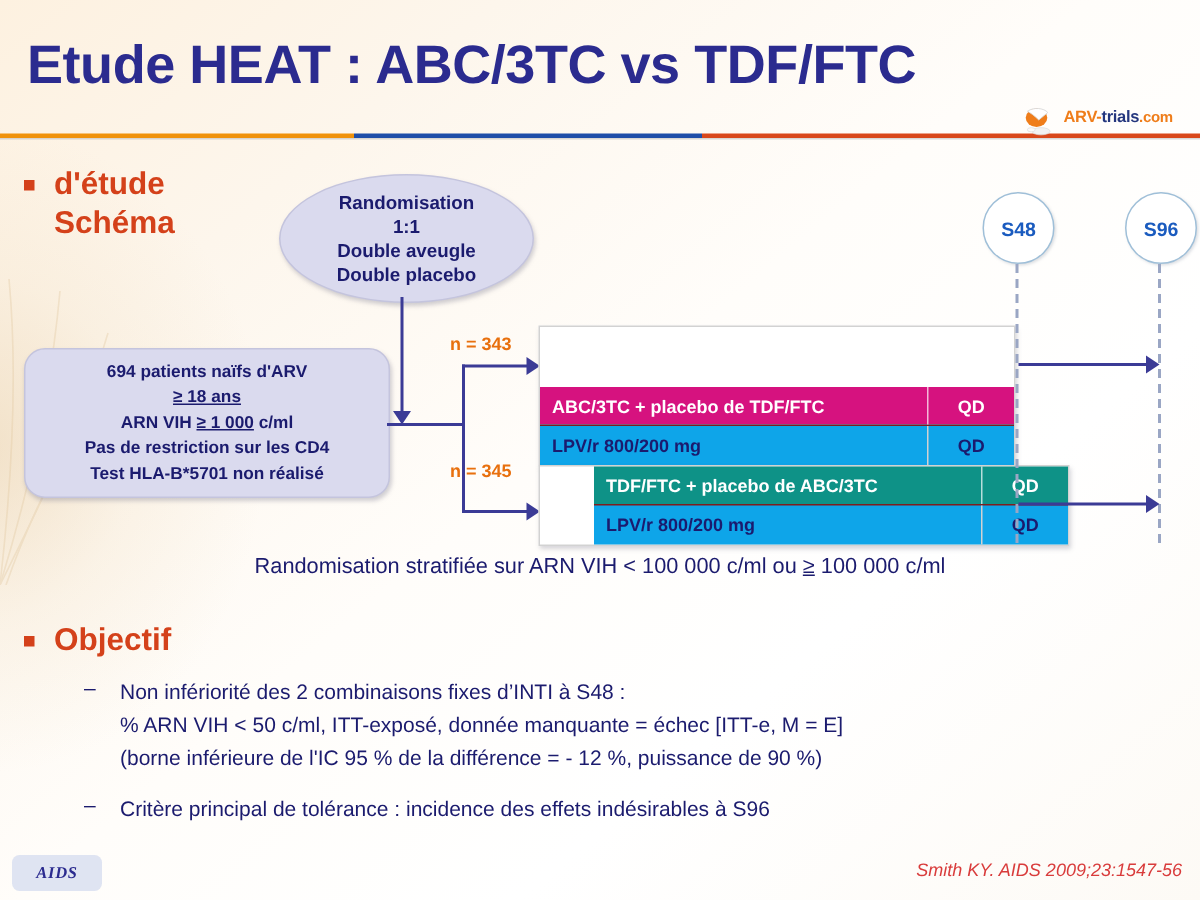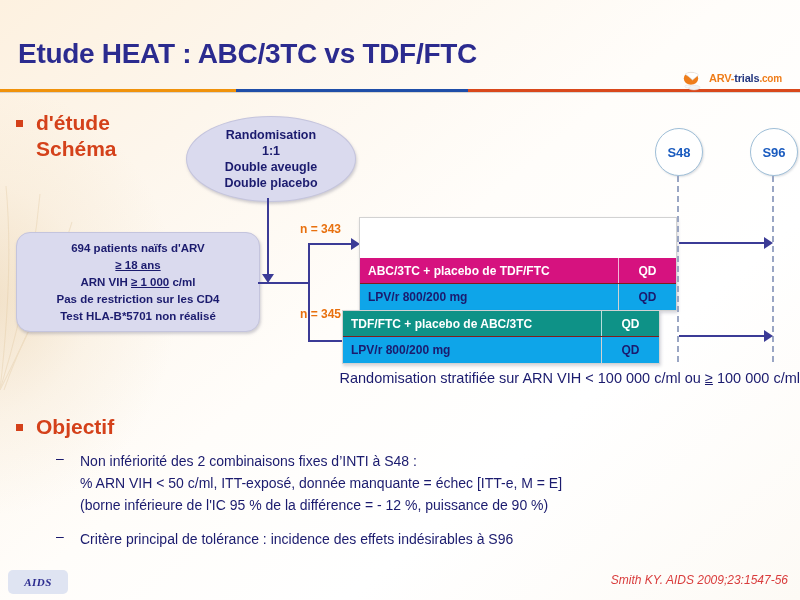--- a/index.html
+++ b/index.html
@@ -29,22 +29,22 @@
     width: 200px;
     height: 300px;
     pointer-events: none;
     opacity: 0.55;
   }
 
   
   .title {
     position: absolute;
     left: 18px;
-    top: 38px;
-    font-size: 28px;
+    top: 22px;
+    font-size: 36px;
     font-weight: bold;
     color: #2b2b8f;
     letter-spacing: -0.3px;
     white-space: nowrap;
   }
   .divider {
     position: absolute;
     left: 0;
     top: 89px;
     width: 800px;
@@ -206,21 +206,21 @@
     position: absolute;
     width: 0;
     border-left: 2px dashed #9aa6c4;
   }
 
   .strat {
     position: absolute;
     left: 0;
     top: 370px;
     width: 800px;
-    text-align: right;
+    text-align: center;
     font-size: 14.5px;
     color: #1b1b6e;
   }
 
   
   .sub-dash {
     position: absolute;
     font-size: 14px;
     color: #1b1b6e;
   }
@@ -339,21 +339,21 @@
     <div class="arm-row head" style="background:#d6127f;margin-top:40px;">
       <div class="arm-drug">ABC/3TC + placebo de TDF/FTC</div>
       <div class="arm-freq" style="border-left-color:rgba(255,255,255,0.7);">QD</div>
     </div>
     <div class="arm-row body-row">
       <div class="arm-drug">LPV/r 800/200 mg</div>
       <div class="arm-freq">QD</div>
     </div>
   </div>
 
-  <div class="arm" style="left:342px; top:310px;">
+  <div class="arm" style="left:359px; top:310px;padding-left:36px;">
     <div class="arm-row head" style="background:#0e9287;">
       <div class="arm-drug">TDF/FTC + placebo de ABC/3TC</div>
       <div class="arm-freq" style="border-left-color:rgba(255,255,255,0.7);">QD</div>
     </div>
     <div class="arm-row body-row">
       <div class="arm-drug">LPV/r 800/200 mg</div>
       <div class="arm-freq">QD</div>
     </div>
   </div>
 

